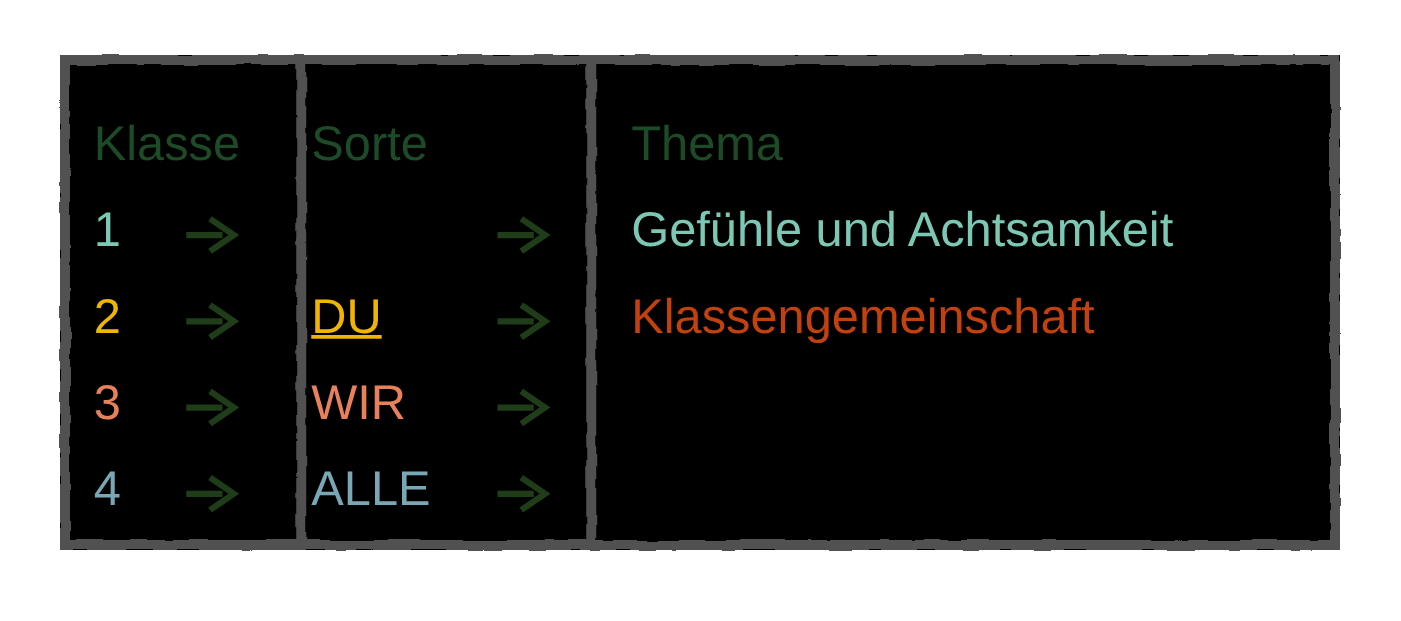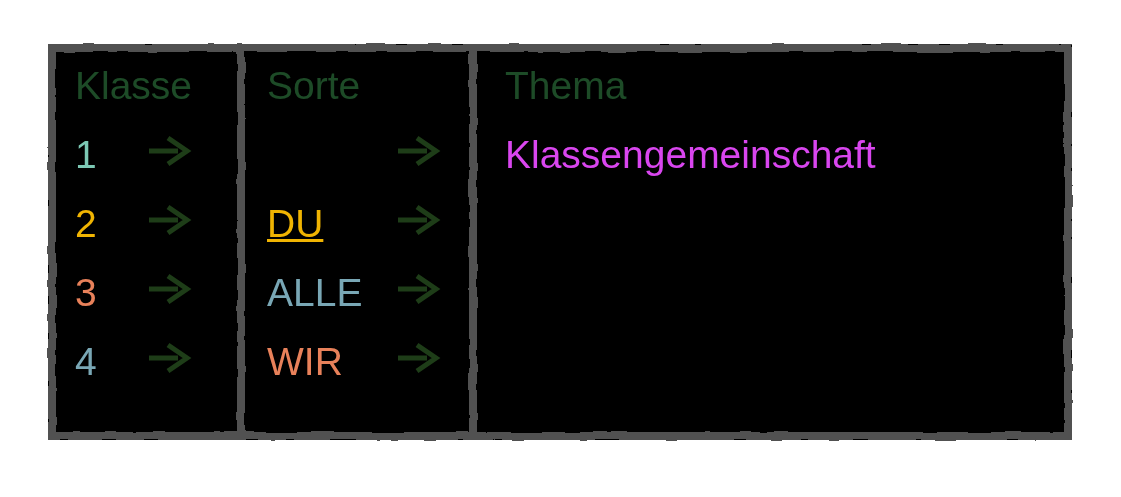--- a/index.html
+++ b/index.html
@@ -47,27 +47,27 @@
     inset: 8px;
     display: flex;
   }
   .col {
     box-sizing: border-box;
     padding-top: 14px;
     display: flex;
     flex-direction: column;
   }
   .col-klasse { width: 181px; margin-right: 8px; padding-left: 19px; }
-  .col-sorte  { width: 224px; margin-right: 8px; padding-left: 22px; }
+  .col-sorte  { width: 224px; margin-right: 8px; padding-left: 4px; }
   .col-thema  { flex: 1; padding-left: 28px; border-radius: 16px; }
 
   .cell {
     height: 69px;
     display: flex;
-    align-items: flex-start;
+    align-items: flex-end;
     font-size: 39px;
     line-height: 1;
     white-space: nowrap;
   }
   .header-cell {
     color: var(--header, #1d4b27);
   }
   .arrow {
     color: var(--arrow, #1e3d18);
     display: inline-flex;
@@ -155,40 +155,43 @@
       </div>
       <div class="cell">
         <span style="color: rgb(240, 180, 2); text-decoration: underline;">DU</span>
         <span class="arrow">
             <svg width="44" height="32">
               <use href="#arrow-right"></use>
             </svg>
           </span>
       </div>
       <div class="cell">
-        <span style="color: rgb(121, 167, 181);">ALLE</span>
+        <span style="color: rgb(232, 129, 90);">WIR</span>
         <span class="arrow">
             <svg width="44" height="32">
               <use href="#arrow-right"></use>
             </svg>
           </span>
       </div>
       <div class="cell">
-        <span style="color: rgb(232, 129, 90);">WIR</span>
+        <span style="color: rgb(121, 167, 181);">ALLE</span>
         <span class="arrow">
             <svg width="44" height="32">
               <use href="#arrow-right"></use>
             </svg>
           </span>
       </div>
     </div>
 
     <div class="col col-thema">
       <div class="cell header-cell">
         <span>Thema</span>
       </div>
       <div class="cell">
-        <span style="color: #d946ef;">Klassengemeinschaft</span>
+        <span style="color: rgb(124, 200, 180);">Gefühle und Achtsamkeit</span>
+      </div>
+      <div class="cell">
+        <span style="color: #c2410c;">Klassengemeinschaft</span>
       </div>
     </div>
 
   </div>
 </div>
 
 </body></html>

